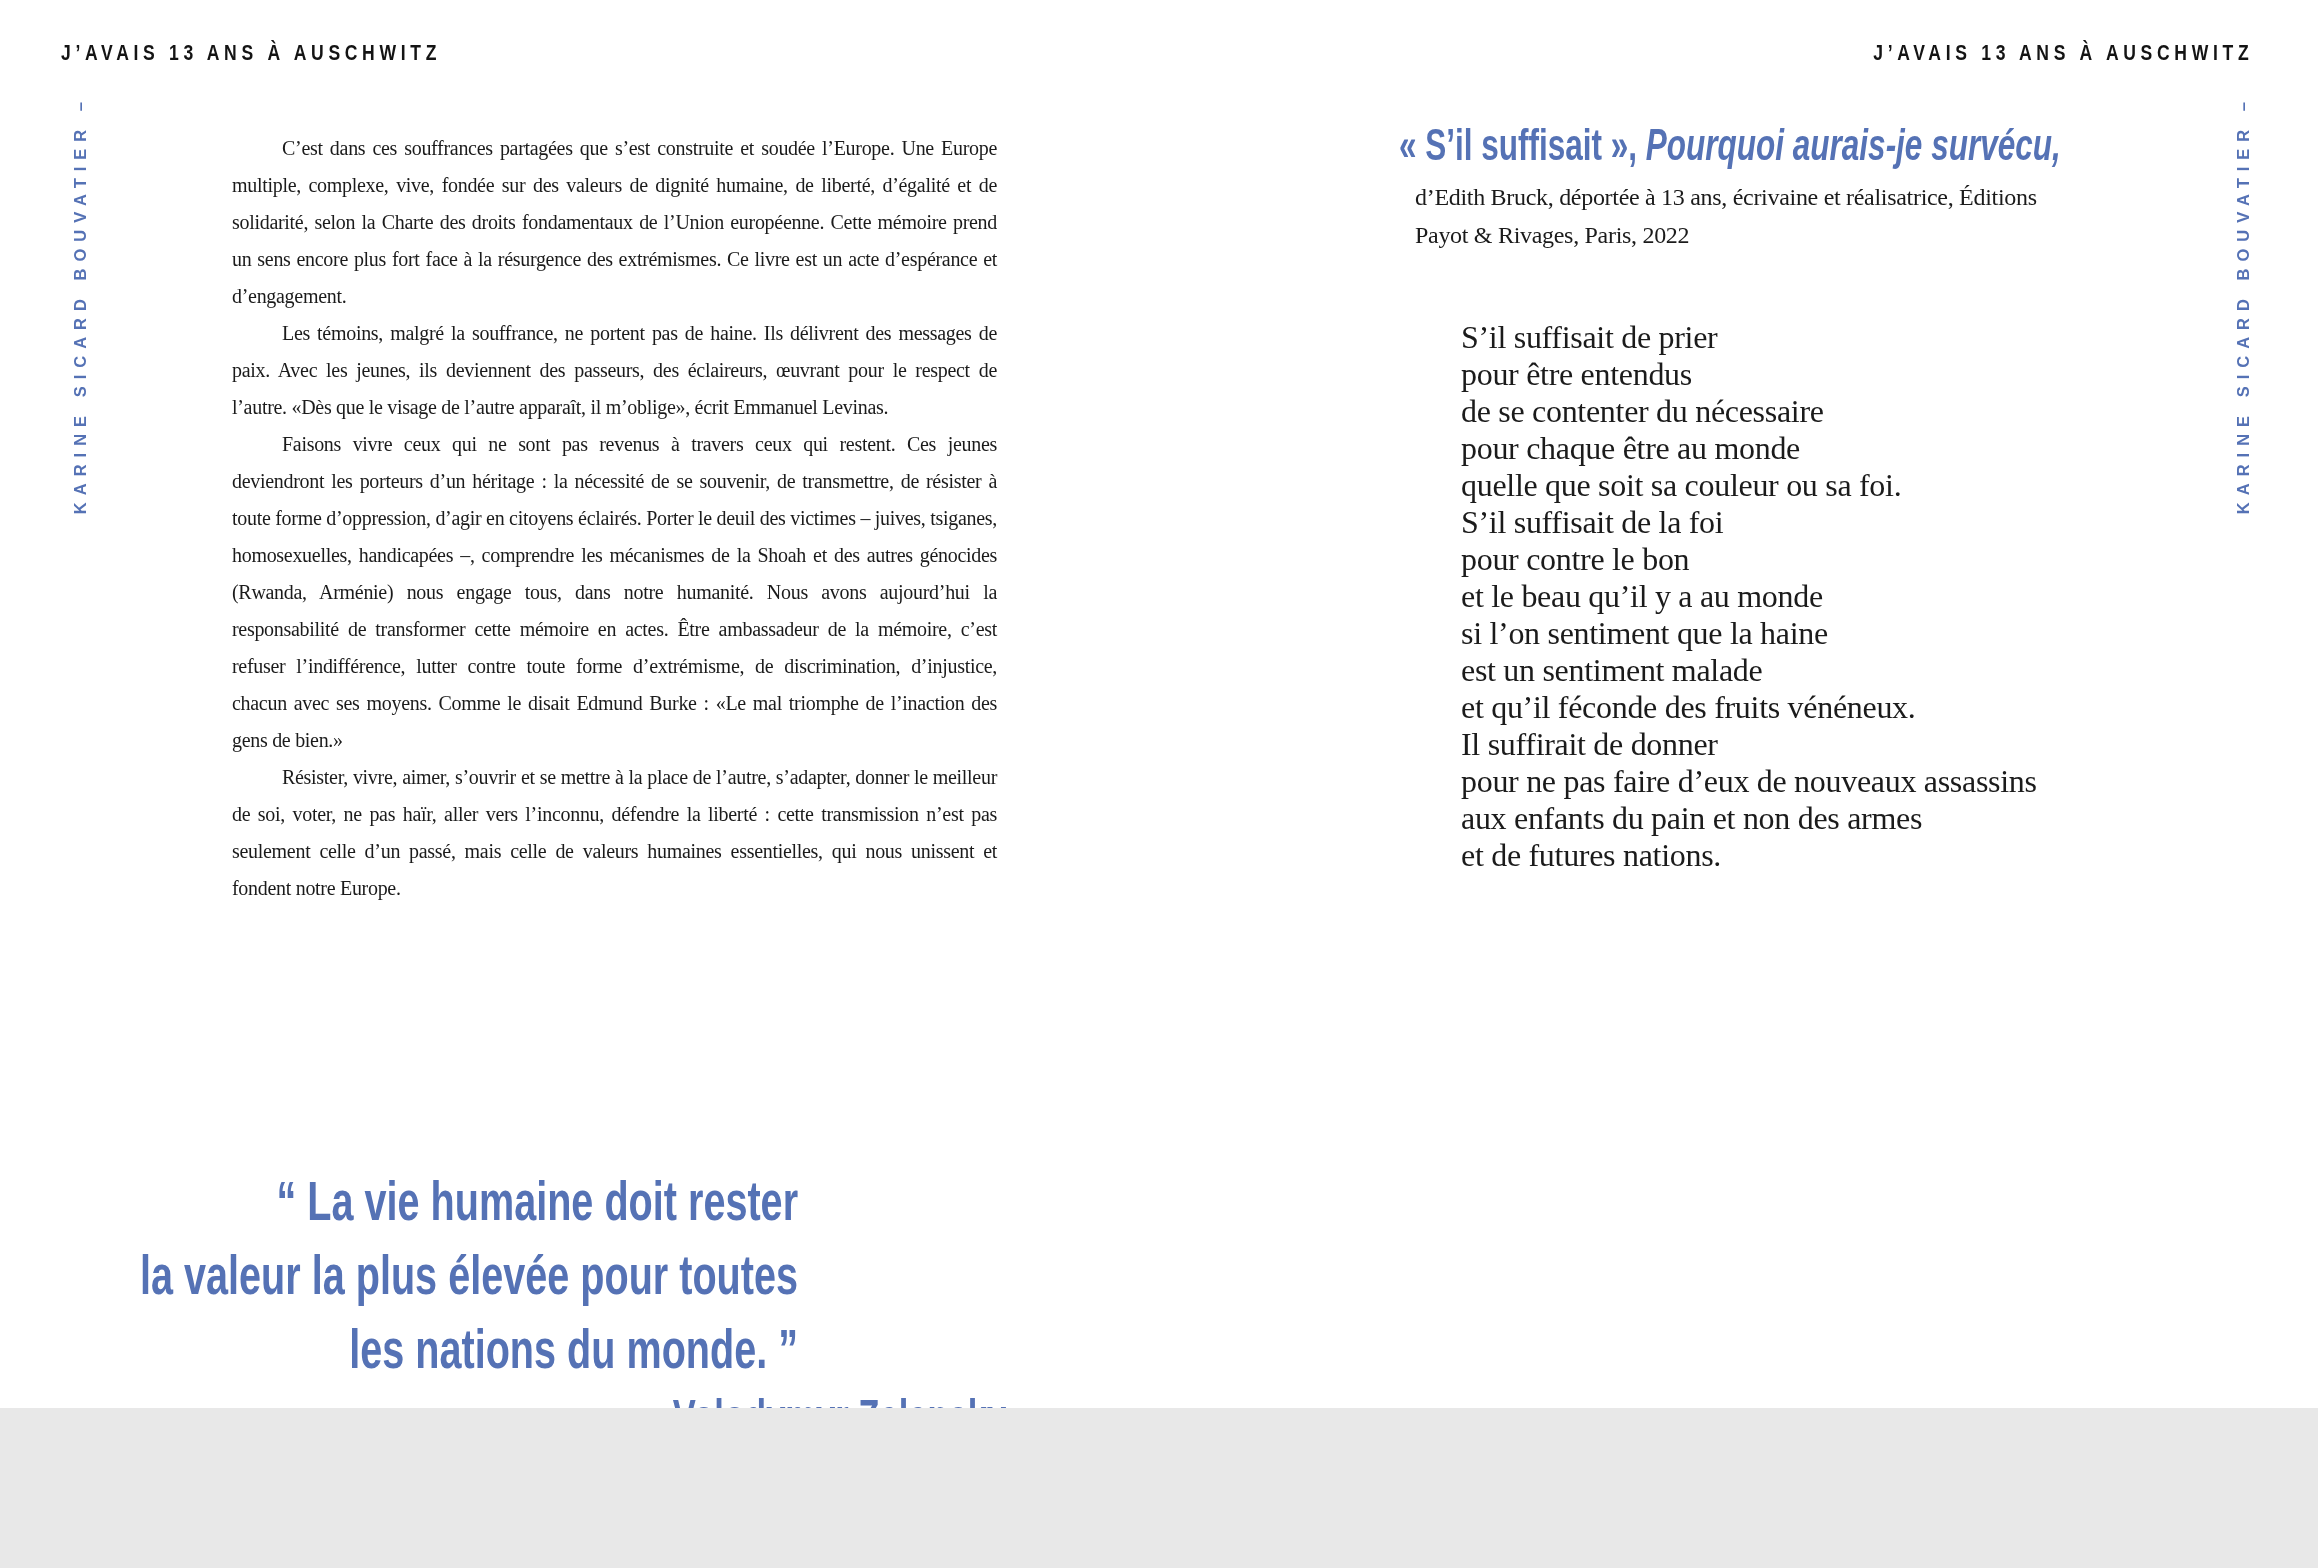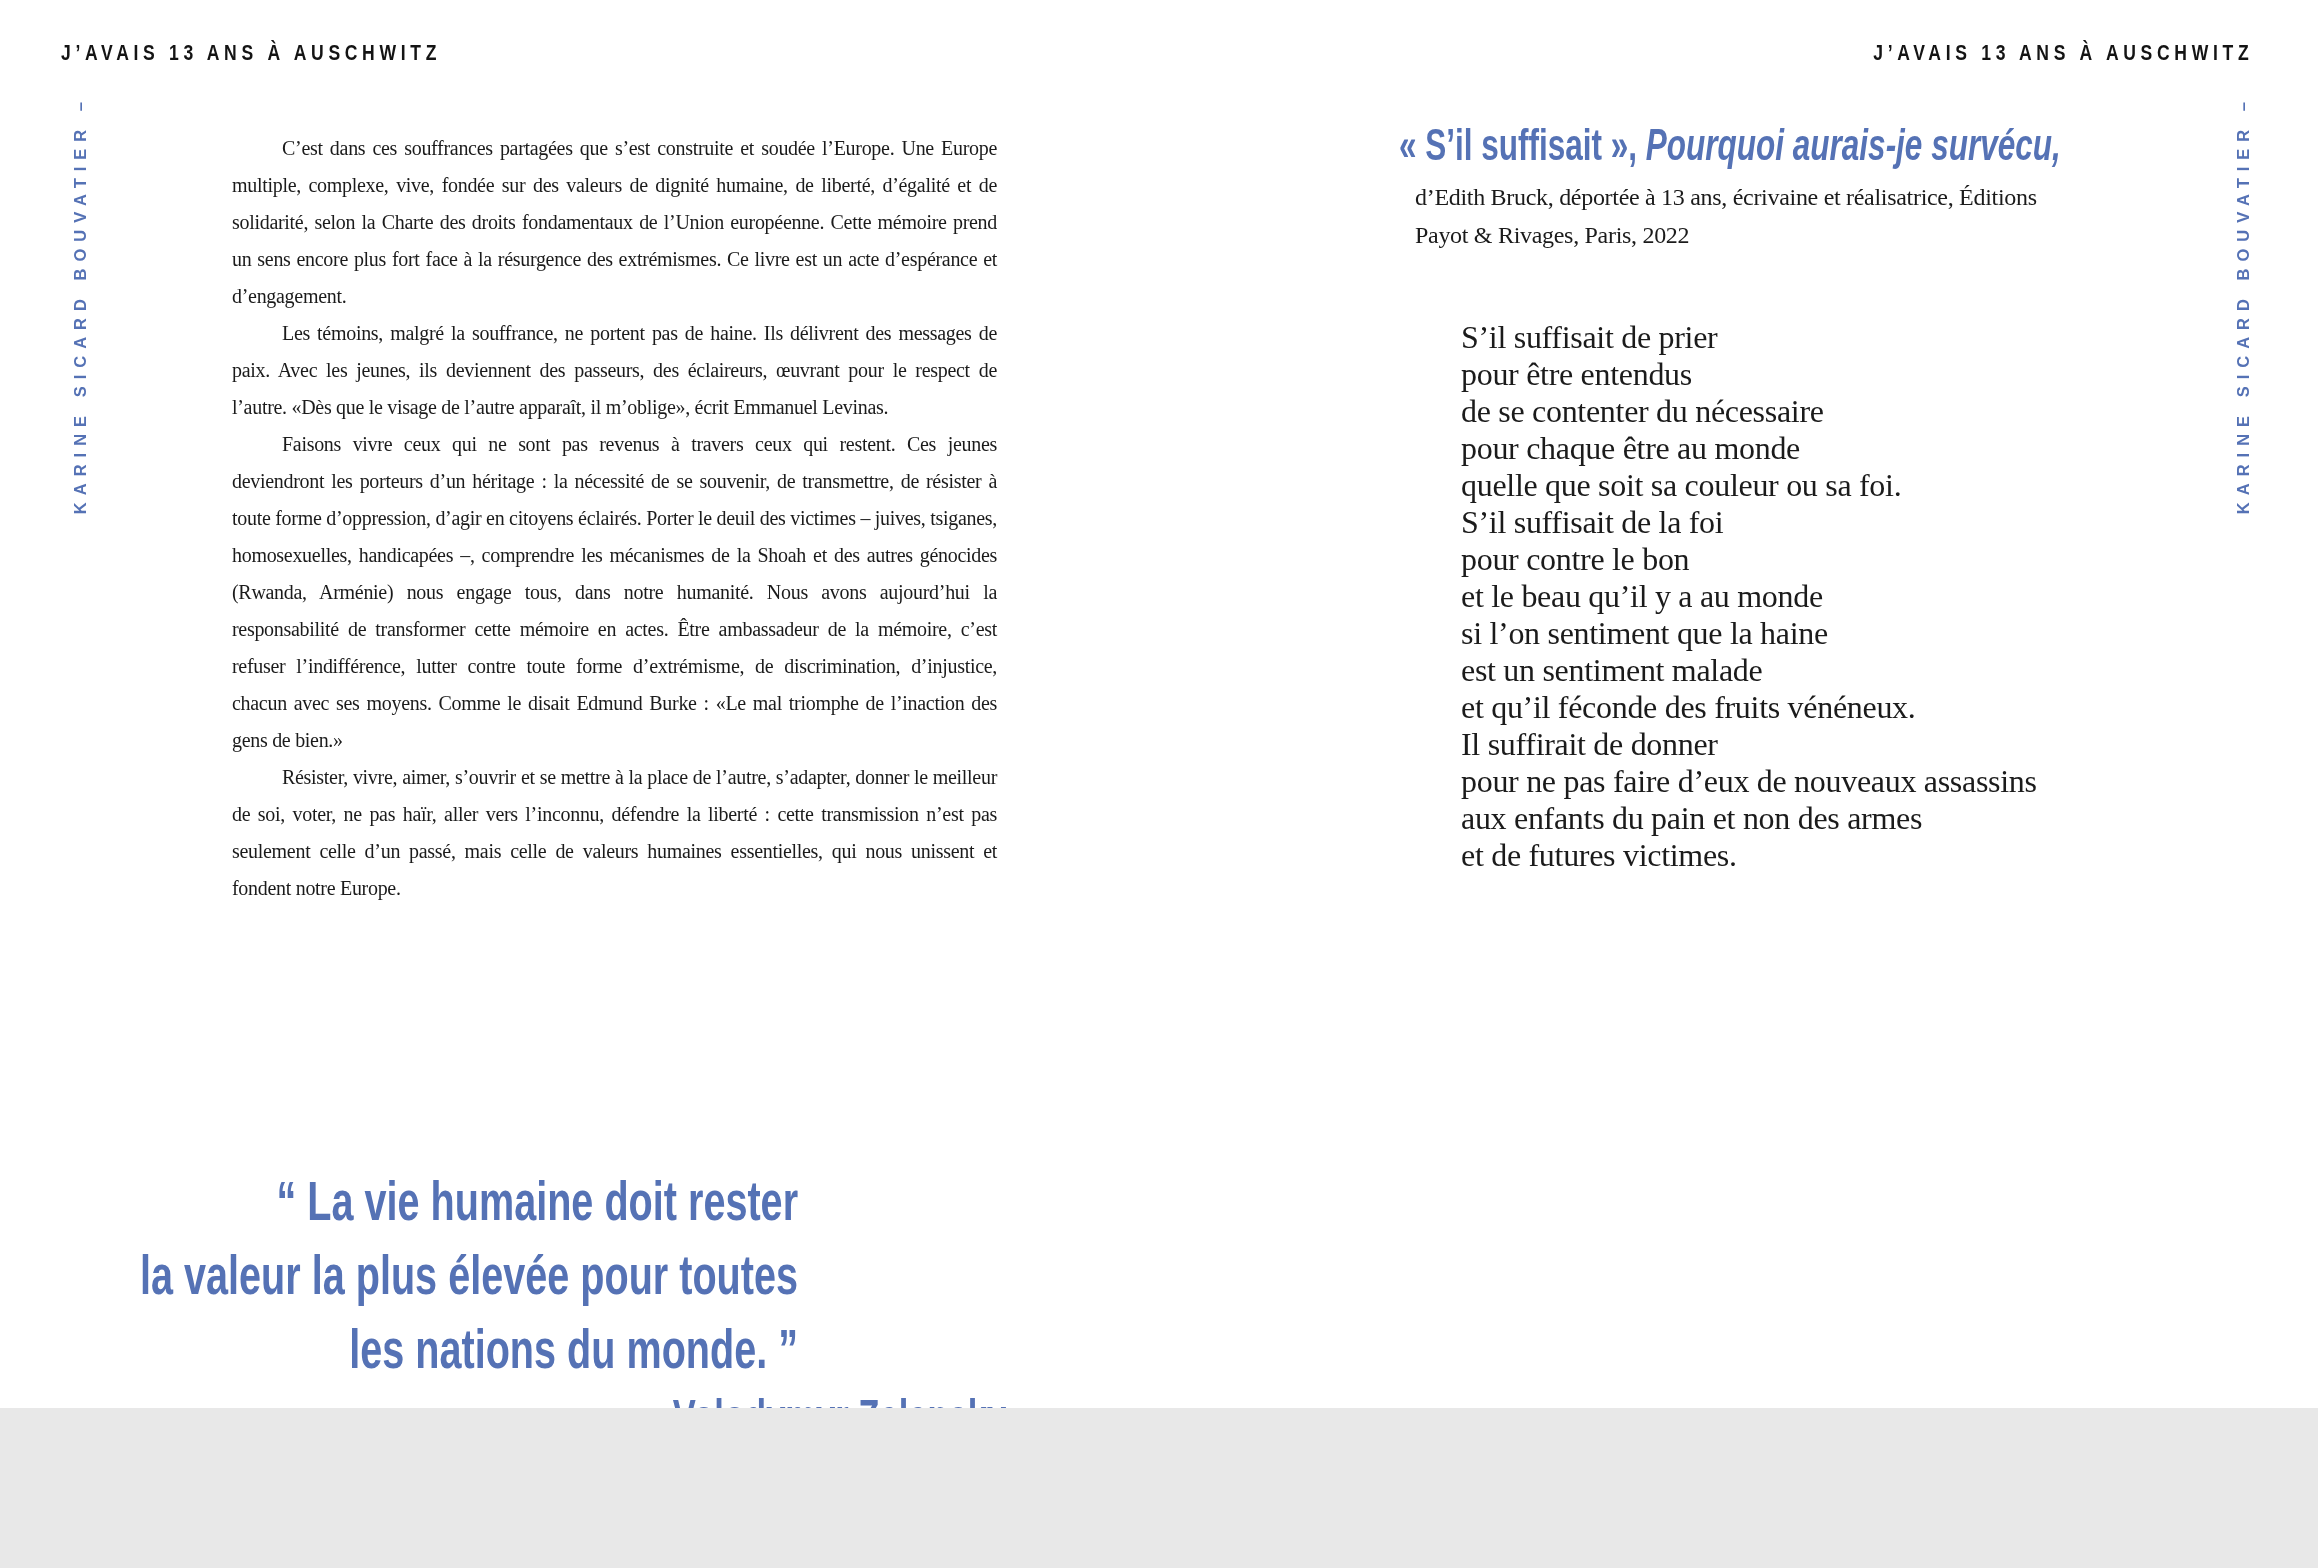--- a/index.html
+++ b/index.html
@@ -141,20 +141,20 @@
     <div>quelle que soit sa couleur ou sa foi.</div>
     <div>S’il suffisait de la foi</div>
     <div>pour contre le bon</div>
     <div>et le beau qu’il y a au monde</div>
     <div>si l’on sentiment que la haine</div>
     <div>est un sentiment malade</div>
     <div>et qu’il féconde des fruits vénéneux.</div>
     <div>Il suffirait de donner</div>
     <div>pour ne pas faire d’eux de nouveaux assassins</div>
     <div>aux enfants du pain et non des armes</div>
-    <div>et de futures victimes.</div>
+    <div>et de futures nations.</div>
   </div>
 
   <div class="page-number left">8</div>
   <div class="page-number right">9</div>
 
 </div>
 
 
 </body></html>

